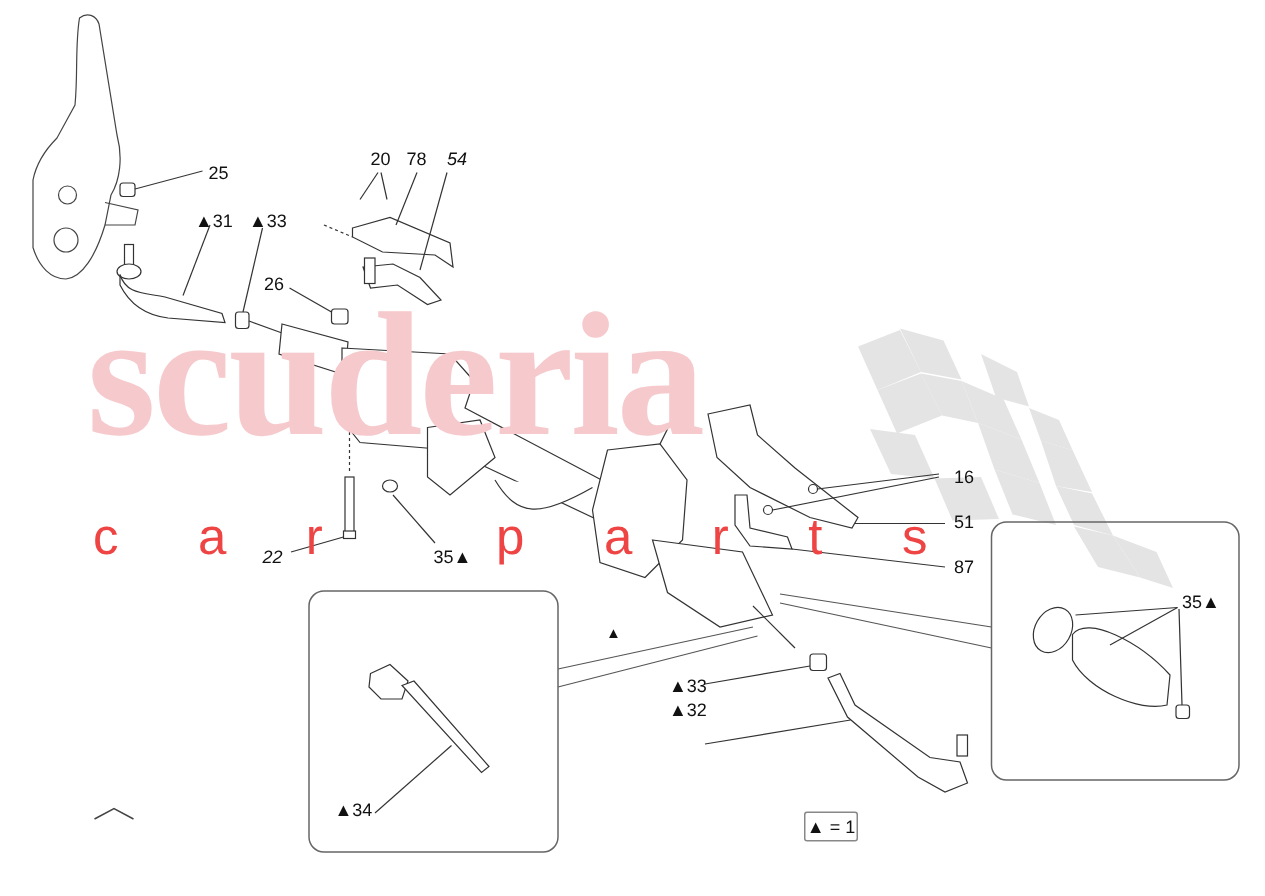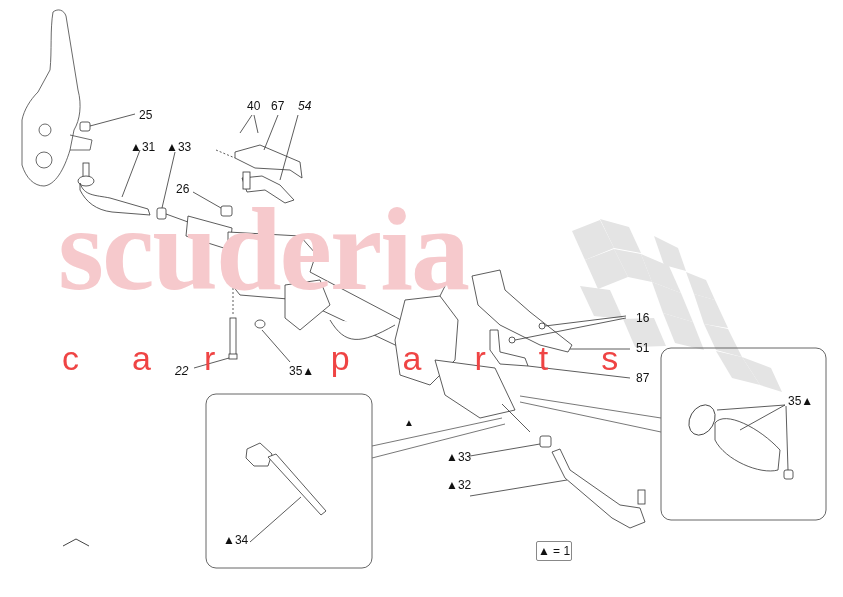--- a/index.html
+++ b/index.html
@@ -153,28 +153,28 @@
 
   <polyline class="hotspot" points="63,546 76,539 89,546" fill="none" stroke="#444" stroke-width="1"></polyline>
 </svg>
 
 <div class="wm-big">scuderia</div>
 <div class="wm-small">car parts</div>
 
 <div class="label" style="left:139px;top:108px;">25</div>
 <div class="label" style="left:130px;top:140px;text-align:center;">▲31</div>
 <div class="label" style="left:166px;top:140px;">▲33</div>
-<div class="label" style="left:247px;top:99px;">40</div>
-<div class="label" style="left:271px;top:99px;">67</div>
+<div class="label" style="left:247px;top:99px;">20</div>
+<div class="label" style="left:271px;top:99px;">78</div>
 <div class="label" style="left:298px;top:99px;font-style:italic;">54</div>
 <div class="label" style="left:176px;top:182px;">26</div>
 <div class="label" style="left:175px;top:364px;font-style:italic;">22</div>
 <div class="label" style="left:289px;top:364px;">35▲</div>
 <div class="label" style="left:636px;top:311px;">16</div>
 <div class="label" style="left:636px;top:341px;">51</div>
 <div class="label" style="left:636px;top:371px;">87</div>
 <div class="label" style="left:788px;top:394px;">35▲</div>
 <div class="label" style="left:404px;top:416px;font-size:10px;">▲</div>
 <div class="label" style="left:446px;top:450px;">▲33</div>
-<div class="label" style="left:446px;top:478px;">▲32</div>
+<div class="label" style="left:446px;top:466px;">▲32</div>
 <div class="label" style="left:223px;top:533px;">▲34</div>
 
 <div class="legend-box">▲ = 1</div>
 
 </body></html>

